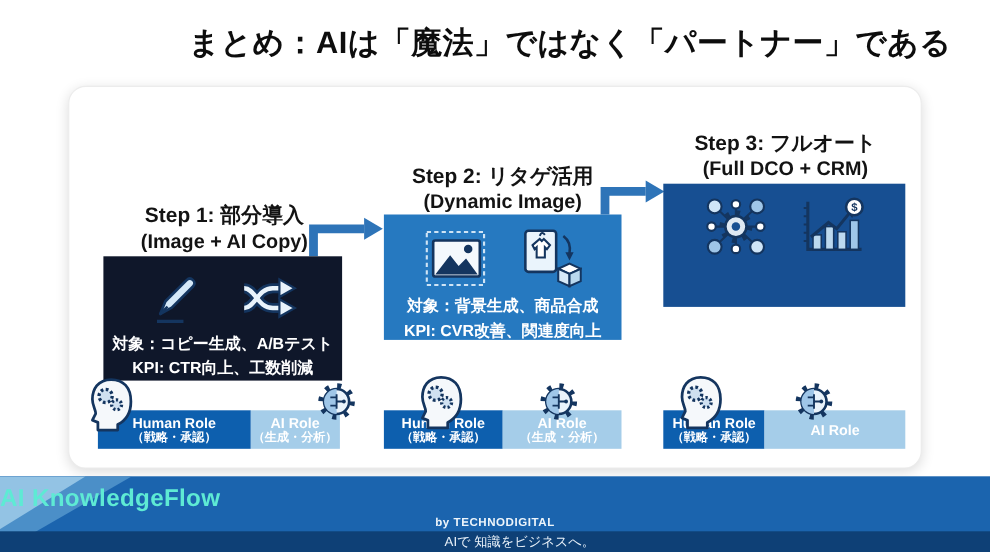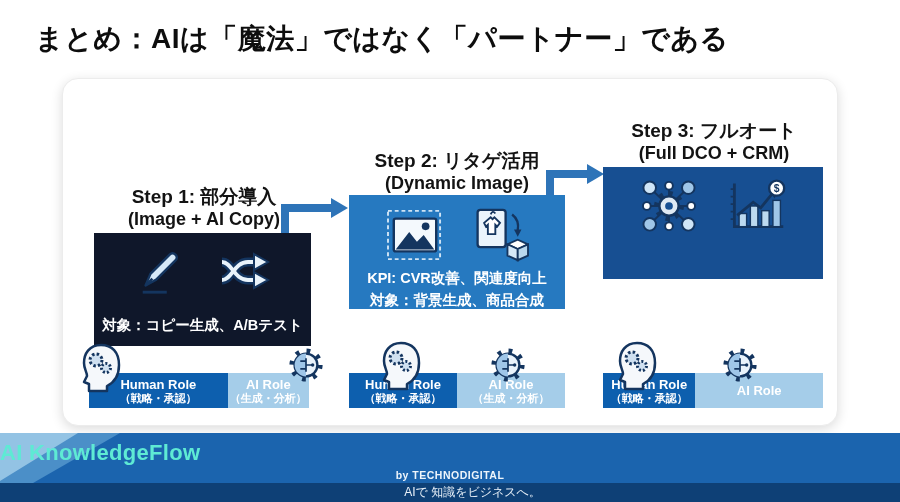--- a/index.html
+++ b/index.html
@@ -1,21 +1,21 @@
 <!DOCTYPE html>
 <html><head>
 <meta charset="utf-8">
 <style>
   * { margin:0; padding:0; box-sizing:border-box; }
   html,body { background:#fff; }
   body { font-family:"Liberation Sans","DejaVu Sans",sans-serif; }
   .stage { position:relative; width:900px; height:502px; background:#ffffff; overflow:hidden; }
 
   .slide-title { position:absolute; left:35px; top:20px; width:830px;
-    font-size:28px; font-weight:bold; color:#0d0d0d; letter-spacing:0.5px; }
+    font-size:28px; font-weight:bold; color:#0d0d0d; letter-spacing:0.5px;text-align:right; }
 
   .card { position:absolute; left:62px; top:78px; width:776px; height:348px;
     background:#ffffff; border:1px solid #ececec; border-radius:16px;
     box-shadow:0 3px 12px rgba(0,0,0,.14); }
 
   .card-title { position:absolute; left:0; top:12px; width:100%; text-align:center;
     font-size:20px; font-weight:bold; color:#141414; }
 
   .step-heading { position:absolute; text-align:center; color:#131313; font-weight:bold; }
   .step-heading .line1 { font-size:19px; line-height:23px; }
@@ -111,20 +111,21 @@
               <path d="M8 35 C18 35 20 17 34 17 H40"></path>
               <path d="M8 17 C18 17 20 35 34 35 H40"></path>
             </g>
             <polygon points="40,9 54,17 40,25" fill="#e9f3fb" stroke="#14355f" stroke-width="2"></polygon>
             <polygon points="40,27 54,35 40,43" fill="#e9f3fb" stroke="#14355f" stroke-width="2"></polygon>
           </svg>
         </span>
       </div>
       <div class="box-text">
         <div>対象：コピー生成、A/Bテスト</div>
+        <div>KPI: CTR向上、工数削減</div>
       </div>
     </div>
     <div class="role-bar rb1">
       <div class="role-seg seg-human">
         <div class="lab">Human Role</div>
         <div class="sub">（戦略・承認）</div>
       </div>
       <div class="role-seg seg-ai">
         <div class="lab">AI Role</div>
         <div class="sub">（生成・分析）</div>
@@ -152,22 +153,22 @@
             <path d="M14 17 L21 11 L23 13 L25 11 L31 17 L28 21 L26 19 V29 H18 V19 L16 21 Z" fill="#ffffff" stroke="#14355f" stroke-width="2"></path>
             <path d="M44 8 Q52 14 50 25" fill="none" stroke="#14355f" stroke-width="2.5"></path>
             <polygon points="46,24 54,24 50,32" fill="#14355f"></polygon>
             <polygon points="39,40 50,35 61,40 50,45" fill="#ffffff" stroke="#14355f" stroke-width="2"></polygon>
             <polygon points="39,40 50,45 50,57 39,52" fill="#d6e9f8" stroke="#14355f" stroke-width="2"></polygon>
             <polygon points="50,45 61,40 61,52 50,57" fill="#b9d8ee" stroke="#14355f" stroke-width="2"></polygon>
           </svg>
         </span>
       </div>
       <div class="box-text">
+        <div>対象：背景生成、商品合成</div>
         <div>KPI: CVR改善、関連度向上</div>
-        <div>対象：背景生成、商品合成</div>
       </div>
     </div>
     <div class="role-bar rb2">
       <div class="role-seg seg-human">
         <div class="lab">Human Role</div>
         <div class="sub">（戦略・承認）</div>
       </div>
       <div class="role-seg seg-ai">
         <div class="lab">AI Role</div>
         <div class="sub">（生成・分析）</div>

